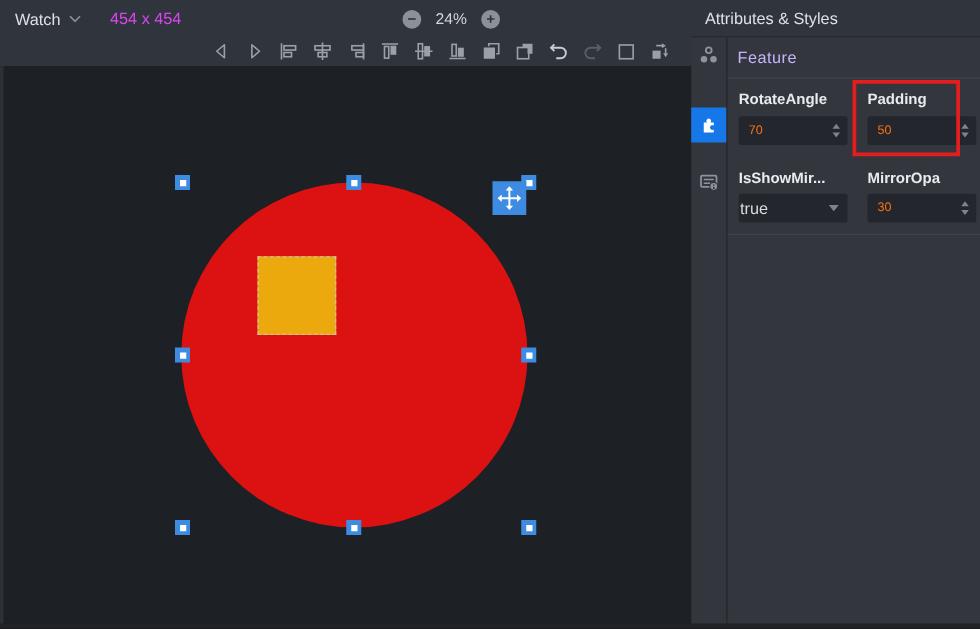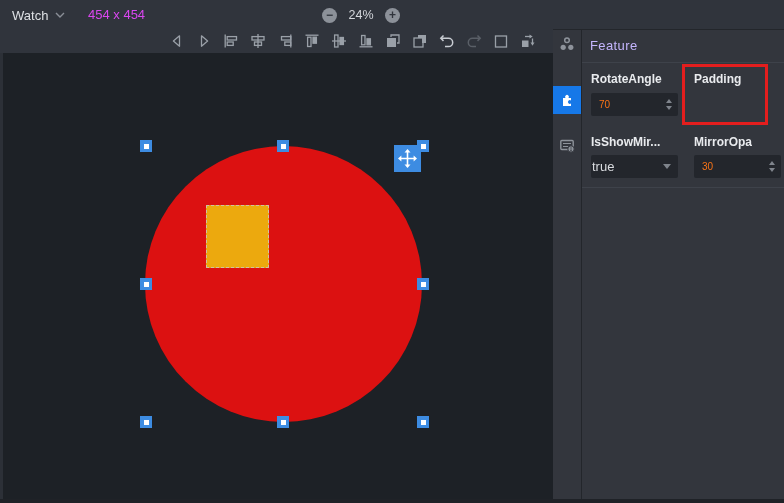--- a/index.html
+++ b/index.html
@@ -81,20 +81,21 @@
       </svg>
     </div>
     <div class="size-label">454 x 454</div>
 
     <div class="zoomer">
       <div class="zoombtn">−</div>
       <div class="zoomlvl">24%</div>
       <div class="zoombtn">+</div>
     </div>
 
+    <div class="attr-title">Attributes &amp; Styles</div>
 
     <div class="toolbar">
       <span class="tbi">
         <svg width="18" height="18" viewBox="0 0 18 18">
             <path d="M11.5 3.8 5.4 9l6.1 5.2z" fill="none" stroke="#9aa0a8" stroke-width="1.3" stroke-linejoin="round"></path>
           </svg>
       </span>
       <span class="tbi">
         <svg width="18" height="18" viewBox="0 0 18 18">
             <path d="M6.5 3.8 12.6 9l-6.1 5.2z" fill="none" stroke="#9aa0a8" stroke-width="1.3" stroke-linejoin="round"></path>
@@ -241,20 +242,27 @@
       <div class="flabel c1 r1l">RotateAngle</div>
       <div class="flabel c2 r1l">Padding</div>
 
       <div class="fwrap c1 r1i">
         <input class="finput" readonly="" value="70" style="">
         <span class="spinner">
             <b class="up"></b>
             <b class="dn"></b>
           </span>
       </div>
+      <div class="fwrap c2 r1i">
+        <input class="finput" readonly="" value="50" style="">
+        <span class="spinner">
+            <b class="up"></b>
+            <b class="dn"></b>
+          </span>
+      </div>
 
       <div class="flabel c1 r2l">IsShowMir...</div>
       <div class="flabel c2 r2l">MirrorOpa</div>
 
       <div class="fwrap c1 r2i fselect">
         <span class="selval">true</span>
         <span class="ddchev"></span>
       </div>
       <div class="fwrap c2 r2i">
         <input class="finput" readonly="" value="30" style="">

